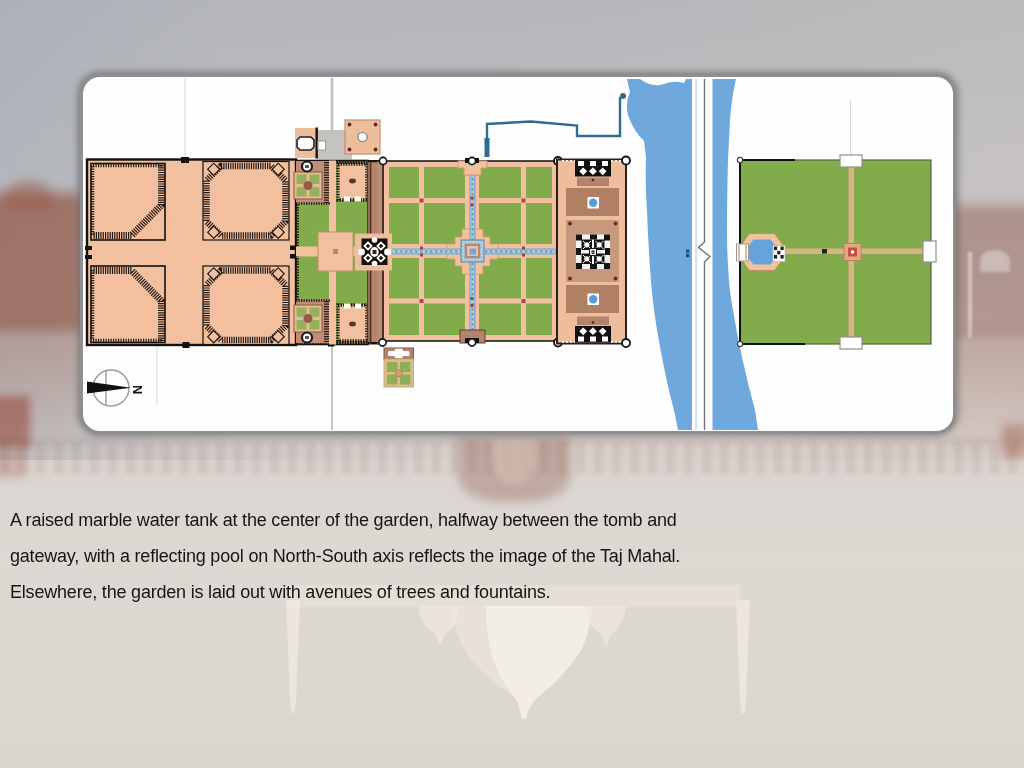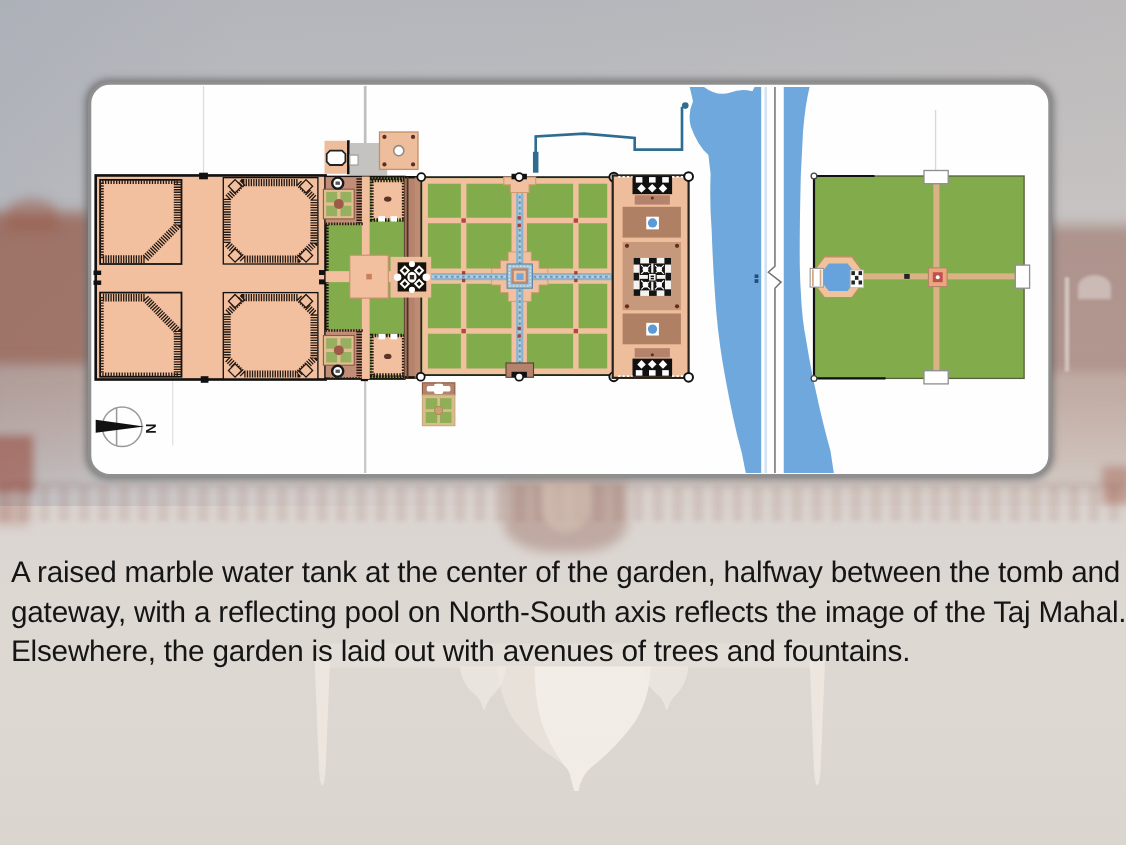--- a/index.html
+++ b/index.html
@@ -448,17 +448,17 @@
   <g>
     <circle cx="111" cy="388" r="18" fill="none" stroke="#9a9a9a" stroke-width="1.4"></circle>
     <line x1="106" y1="370.5" x2="106" y2="405.5" stroke="#9a9a9a" stroke-width="1.4"></line>
     <polygon points="87,381.5 87,393.5 131,387.8" fill="#111"></polygon>
     <text x="134" y="396" font-size="13" font-weight="bold" fill="#111" transform="rotate(90 139 390)">N</text>
   </g>
   </g>
 </svg>
 
 <div class="abs" style="left:10px;top:502px;width:1014px;color:#151515;white-space:nowrap;
-  font-size:27px;line-height:36px;letter-spacing:-0.2px;">
+  font-size:18px;line-height:36px;letter-spacing:-0.2px;">
 A raised marble water tank at the center of the garden, halfway between the tomb and<br>
 gateway, with a reflecting pool on North-South axis reflects the image of the Taj Mahal.<br>
 Elsewhere, the garden is laid out with avenues of trees and fountains.
 </div>
 
 </body></html>

